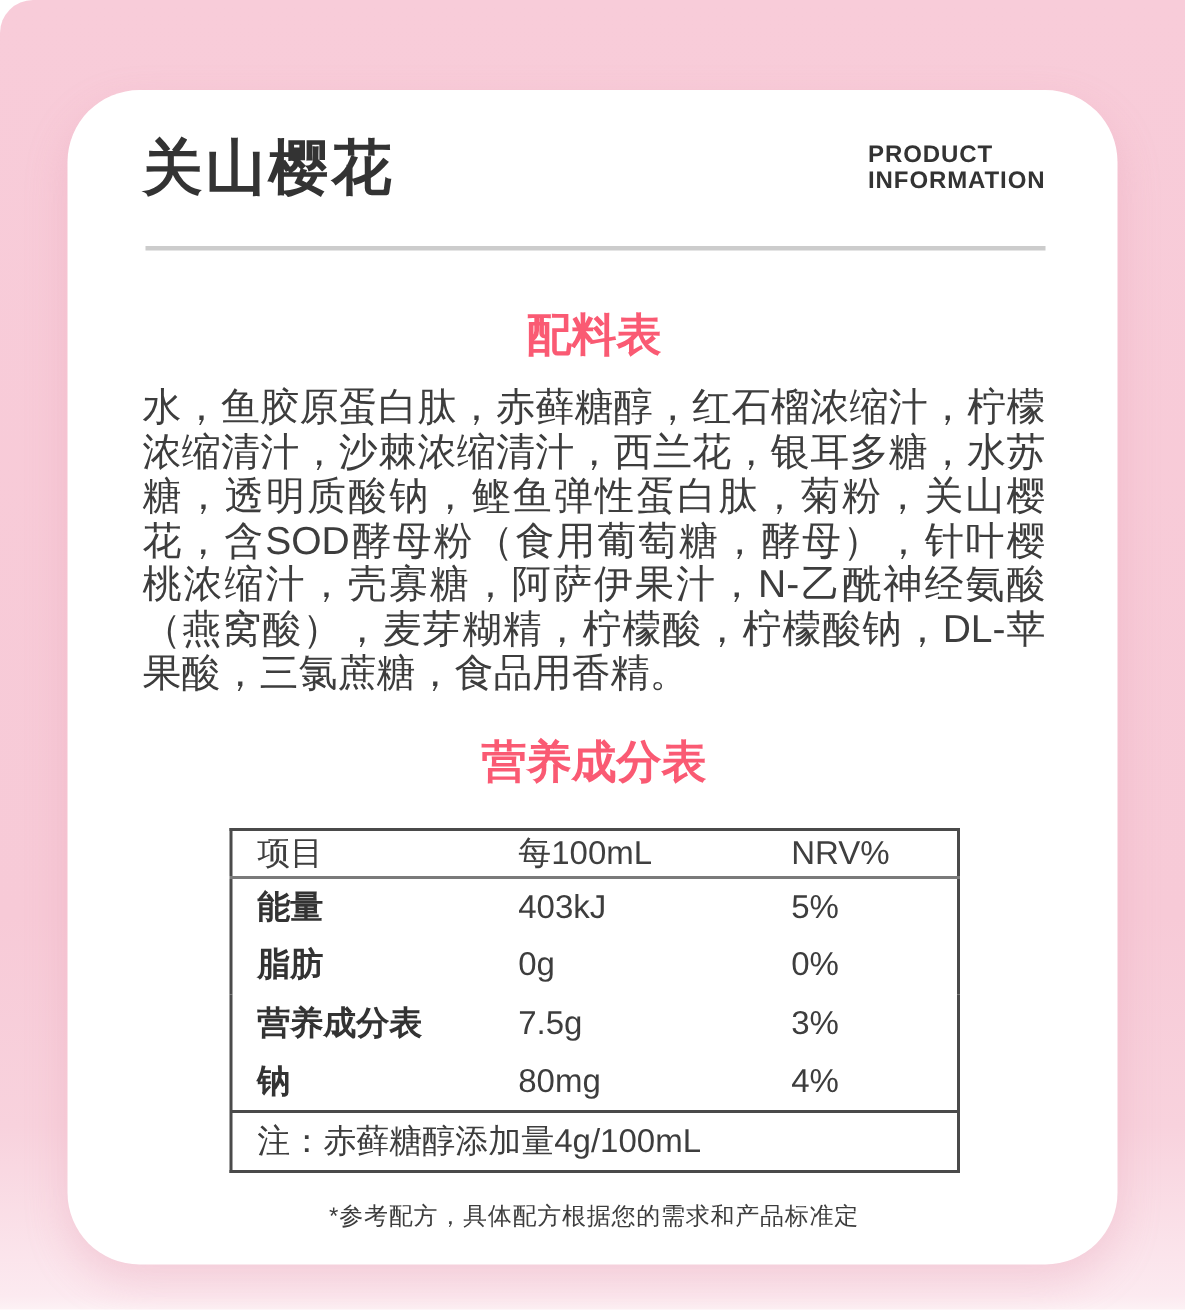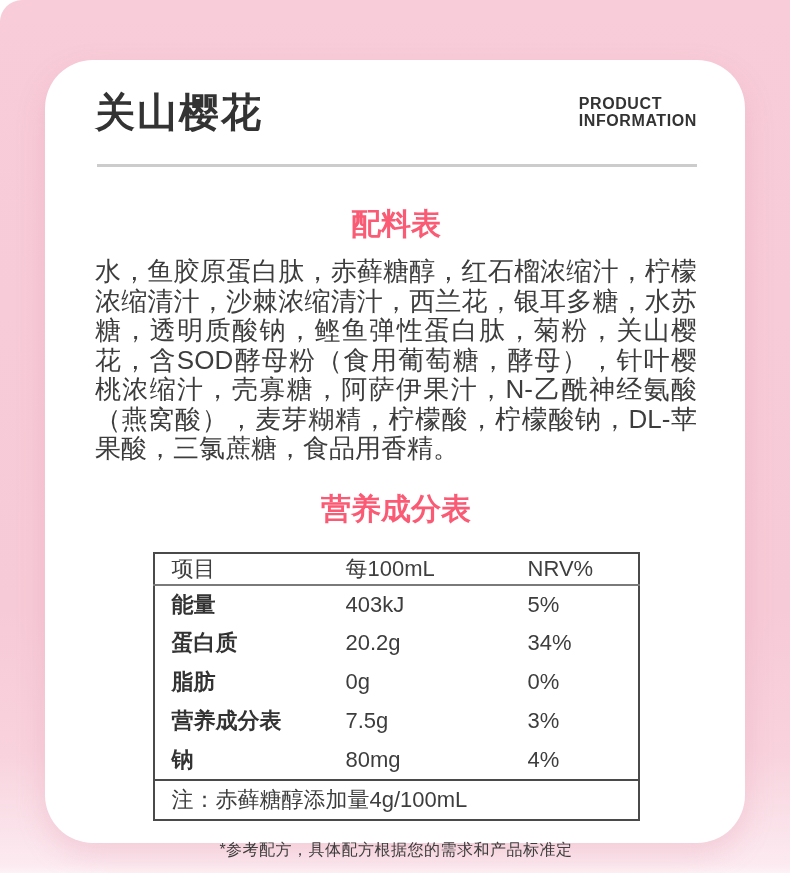--- a/index.html
+++ b/index.html
@@ -145,25 +145,20 @@
           <th>NRV%</th>
         </tr>
       </thead>
       <tbody>
         <tr>
           <td class="item-cell pad">能量</td>
           <td>403kJ</td>
           <td>5%</td>
         </tr>
         <tr>
-          <td class="item-cell pad">蛋白质</td>
-          <td>20.2g</td>
-          <td>34%</td>
-        </tr>
-        <tr>
           <td class="item-cell pad">脂肪</td>
           <td>0g</td>
           <td>0%</td>
         </tr>
         <tr>
           <td class="item-cell pad">营养成分表</td>
           <td>7.5g</td>
           <td>3%</td>
         </tr>
         <tr>

